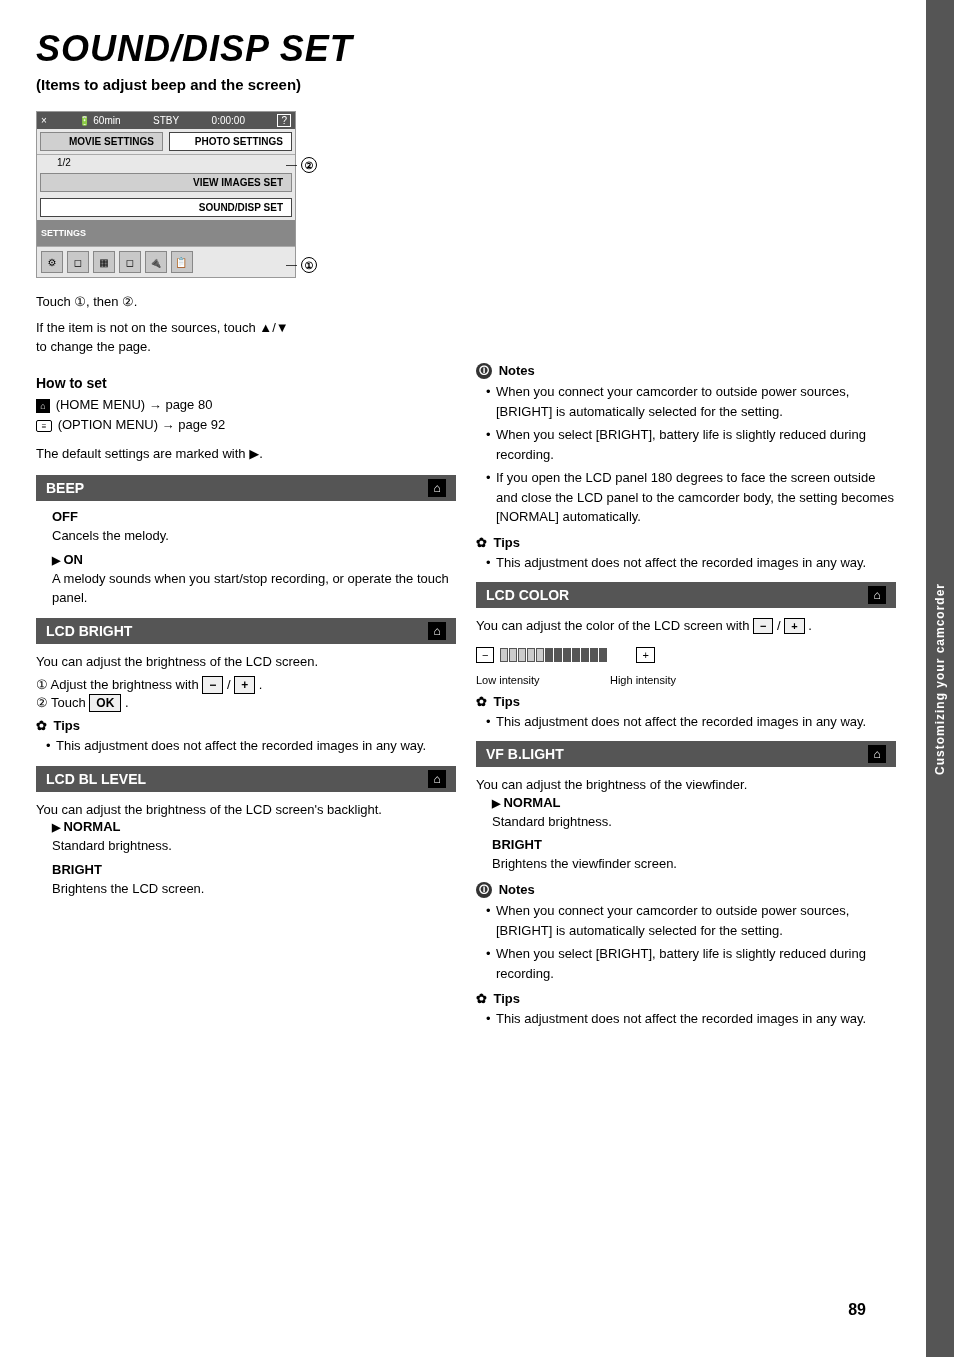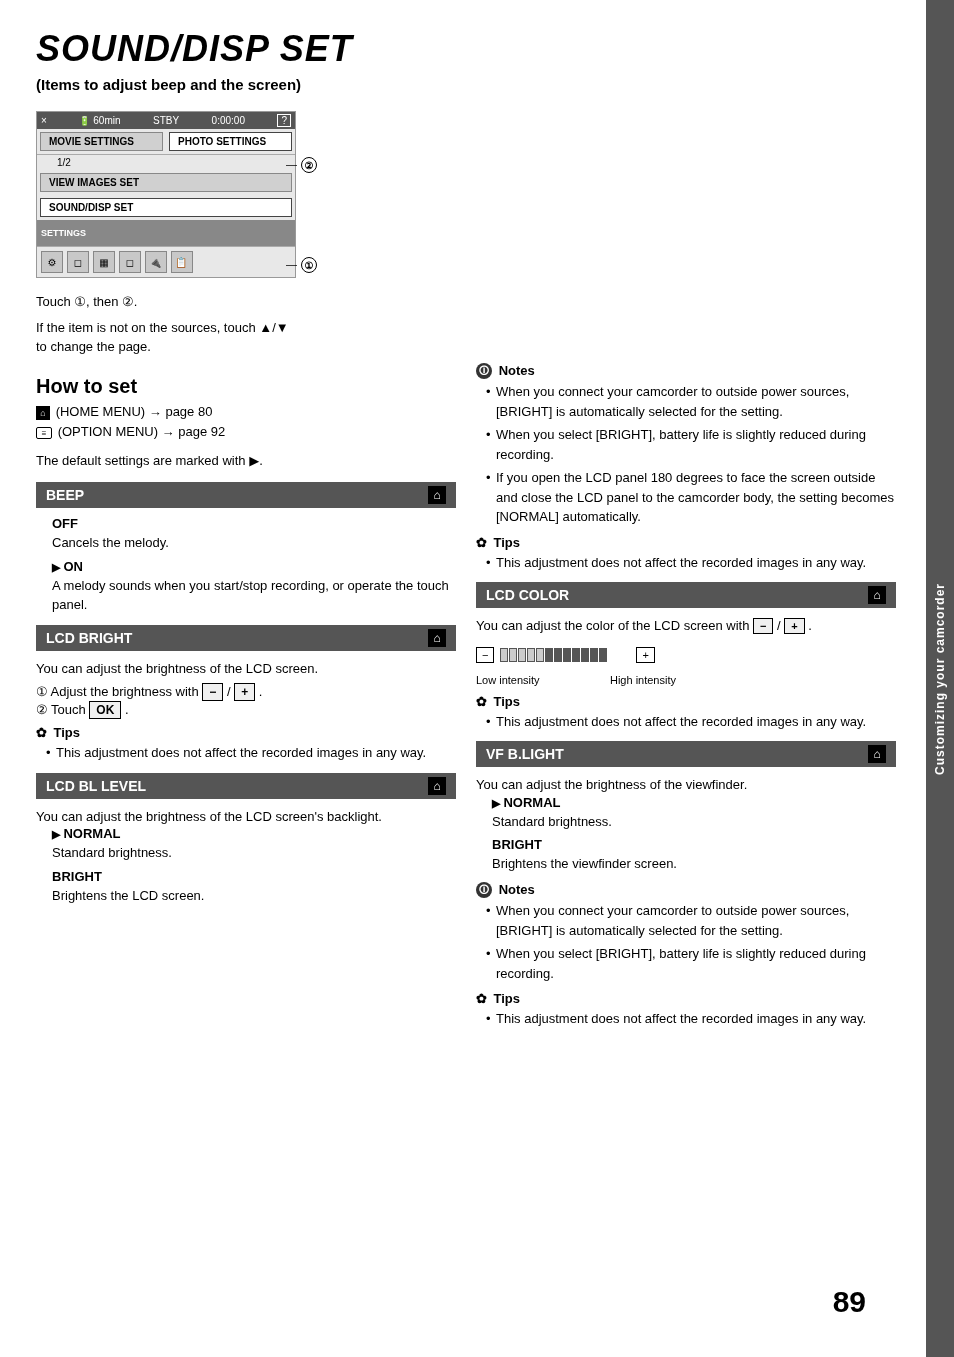--- a/index.html
+++ b/index.html
@@ -69,21 +69,21 @@
       display: flex;
       border-bottom: 1px solid #aaa;
     }
     .screen-btn {
       border: 1px solid #888;
       background: #d0d0d0;
       padding: 3px 8px;
       font-size: 10px;
       font-weight: bold;
       flex: 1;
-      text-align: left;
+      text-align: right;
       margin: 3px;
     }
     .screen-btn.active {
       background: #fff;
       border: 1.5px solid #444;
     }
     .screen-page-row {
       display: flex;
       align-items: center;
       padding: 2px 20px;
@@ -134,21 +134,21 @@
       font-weight: bold;
       margin-left: 4px;
       vertical-align: middle;
     }
     .touch-instruction {
       font-size: 13px;
       margin-bottom: 6px;
       line-height: 1.5;
     }
     h2.section-title {
-      font-size: 20px;
+      font-size: 14px;
       font-weight: bold;
       margin-top: 12px;
       margin-bottom: 4px;
     }
     .home-menu-line {
       font-size: 13px;
       line-height: 1.6;
     }
     .home-icon {
       display: inline-block;
@@ -352,21 +352,21 @@
       justify-content: center;
       width: 28px;
       letter-spacing: 1px;
     }
     
     .page-number-area {
       display: flex;
       justify-content: flex-end;
       align-items: flex-end;
       padding: 10px 30px 10px 0;
-      font-size: 30px;
+      font-size: 16px;
       font-weight: bold;
     }
     .notes-icon {
       display: inline-block;
       width: 16px;
       height: 16px;
       border-radius: 50%;
       background: #333;
       color: #fff;
       font-size: 10px;

